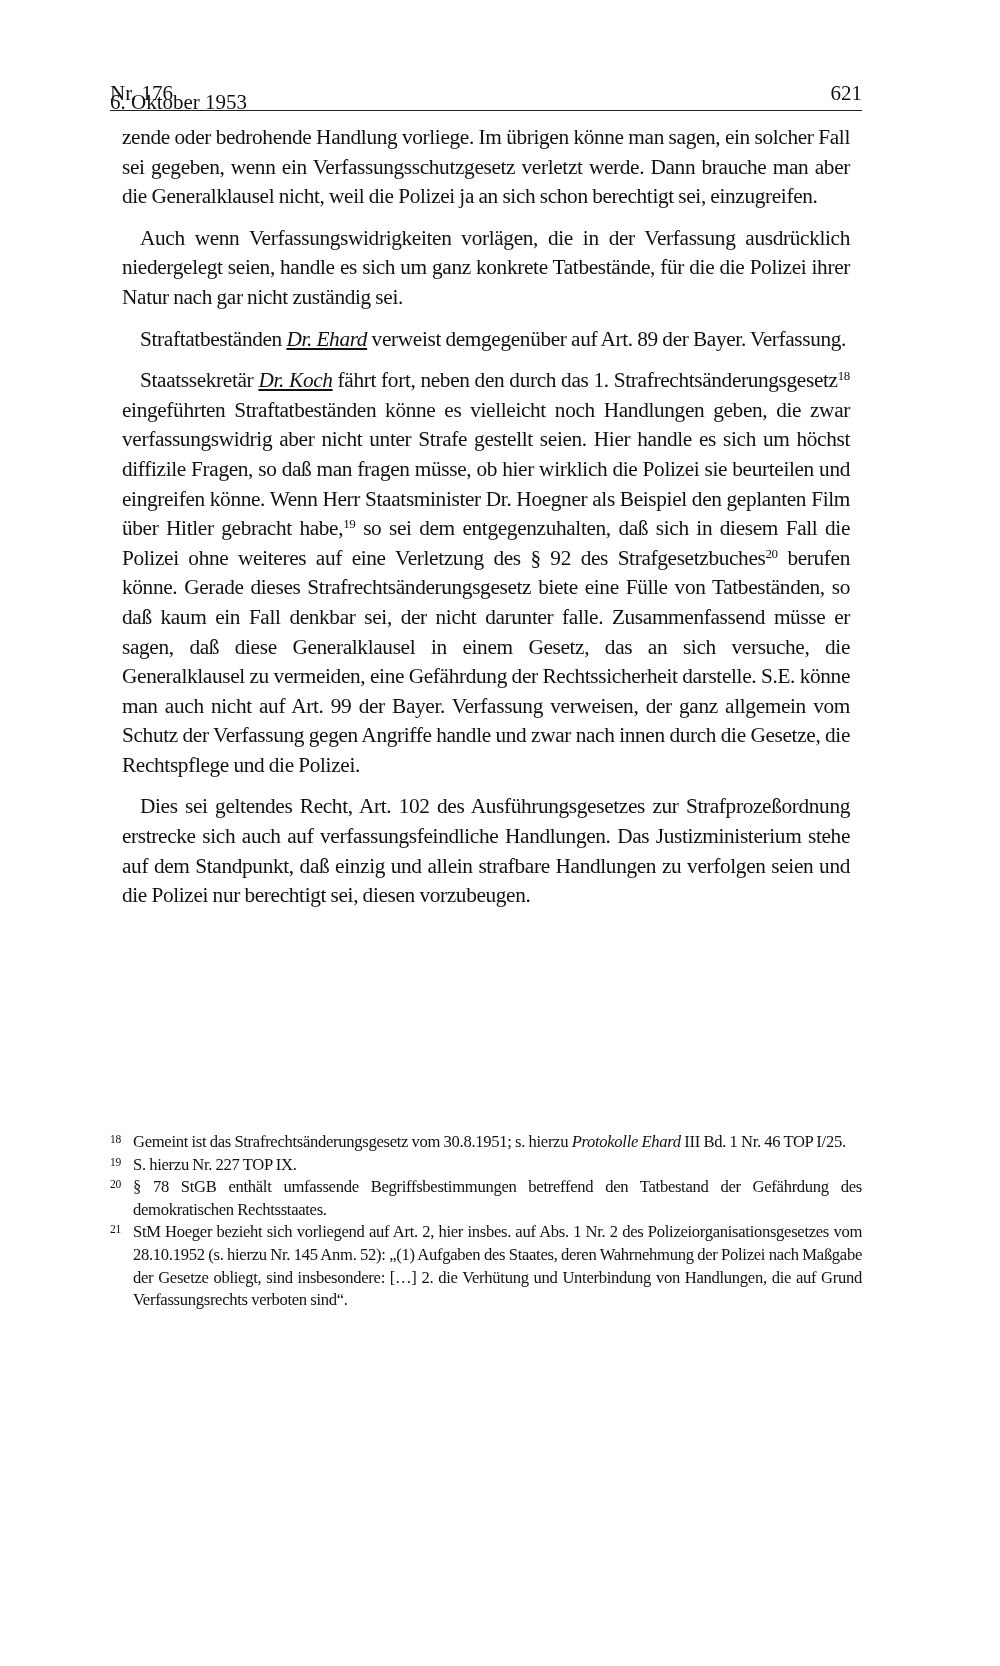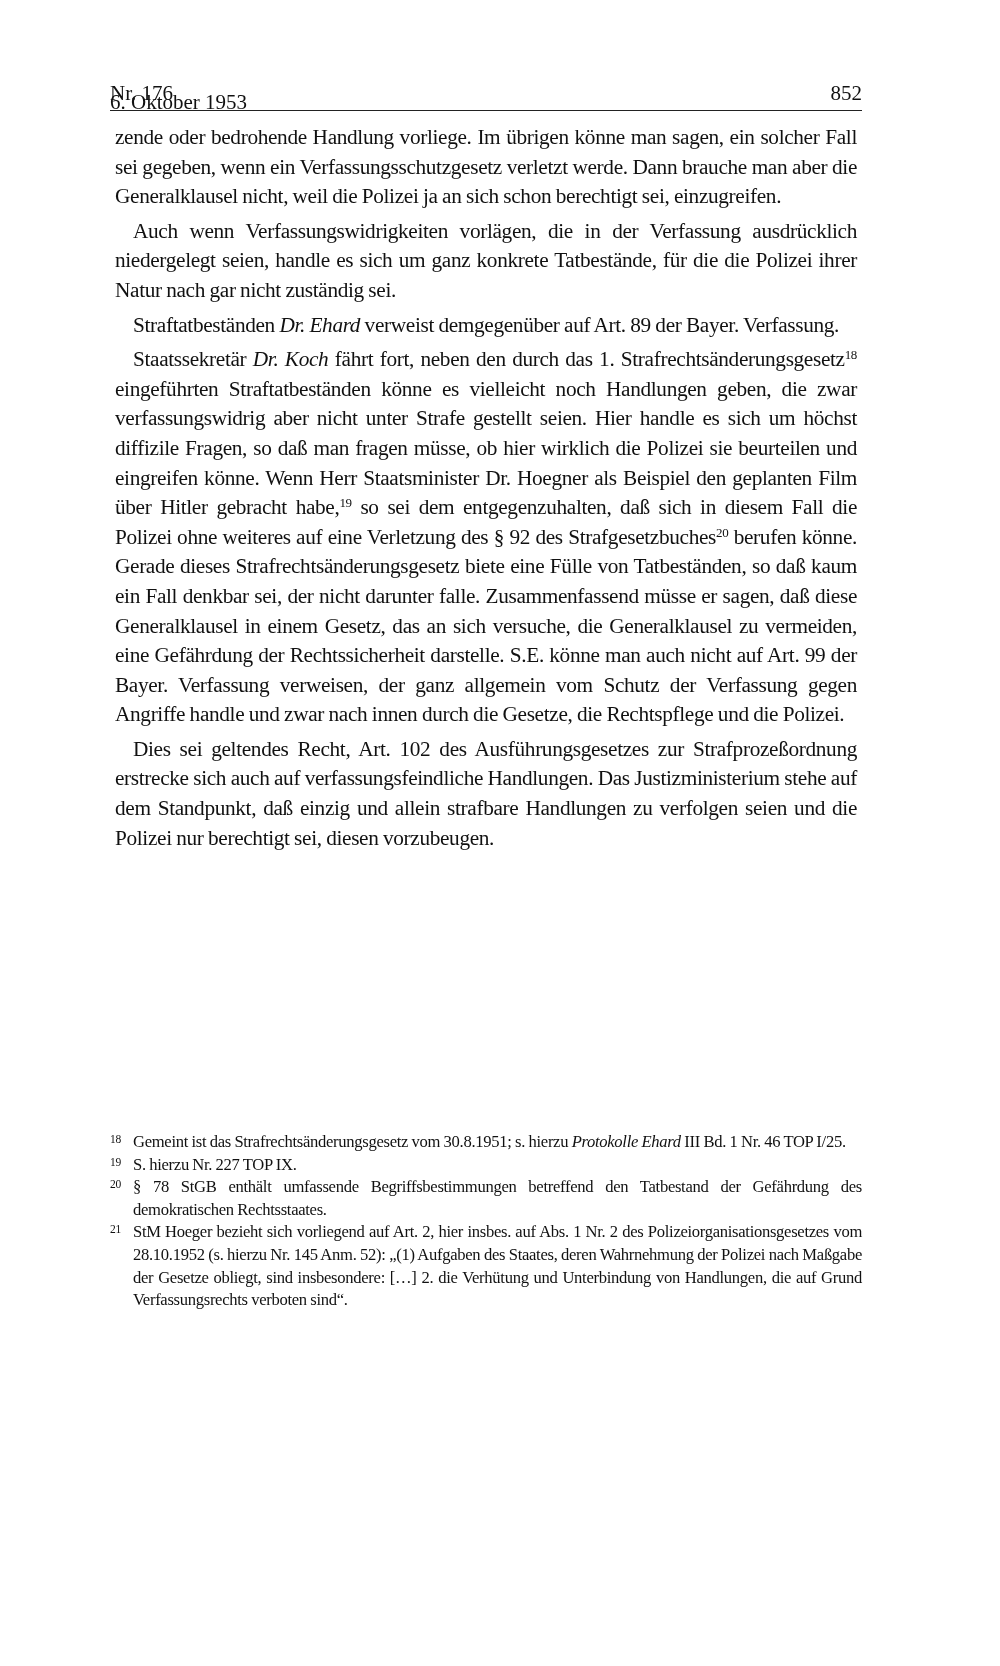--- a/index.html
+++ b/index.html
@@ -4,37 +4,37 @@
 <style>
   html, body { margin: 0; padding: 0; background: #ffffff; }
   body { width: 1000px; height: 1666px; position: relative; overflow: hidden; color: #111111;
          font-family: "Liberation Serif", "DejaVu Serif", serif; }
   .page { position: absolute; left: 110px; top: 78px; width: 752px; }
   .running-head { position: relative; height: 32px; border-bottom: 1.2px solid #222; font-size: 21px; line-height: 30px; }
   .rh-left { position: absolute; left: 0; top: 0; }
   .rh-center { position: absolute; left: 0; right: 0; top: 9px; text-align: left; }
   .rh-right { position: absolute; right: 0; top: 0; }
   .body { margin-top: 12px; font-size: 21.3px; line-height: 29.6px; text-align: justify; hyphens: manual; letter-spacing: -0.35px; word-spacing: -0.5px; }
-  .body p { margin: 5px; text-indent: 18px; }
+  .body p { margin: 12px; text-indent: 18px; }
   .body p.noindent { text-indent: 0; }
-  .body em { font-style: italic; }
+  .body em { font-style: italic; text-decoration: underline; }
   sup.fnref { font-size: 13px; line-height: 0; vertical-align: 7px; }
   .footnotes { position: absolute; left: 110px; top: 1131px; width: 752px; font-size: 16.6px; line-height: 22.6px; text-align: justify; letter-spacing: -0.3px; word-spacing: -0.4px; }
   .fn { position: relative; padding-left: 23px; margin: 0; }
   .fn-num { position: absolute; left: 0; top: -3px; font-size: 11.5px; }
   .fn em { font-style: italic; margin-top: 20px; }
 </style>
 </head>
 <body>
 
 <div class="page">
   <div class="running-head">
     <span class="rh-left">Nr. 176</span>
     <span class="rh-center">6. Oktober 1953</span>
-    <span class="rh-right">852</span>
+    <span class="rh-right">621</span>
   </div>
 
   <div class="body">
     <p class="noindent">zende oder bedrohende Handlung vorliege. Im übrigen könne man sagen, ein solcher Fall sei gegeben, wenn ein Verfassungsschutzgesetz verletzt werde. Dann brauche man aber die Generalklausel nicht, weil die Polizei ja an sich schon berechtigt sei, einzugreifen.</p>
     <p>Auch wenn Verfassungswidrigkeiten vorlägen, die in der Verfassung ausdrücklich niedergelegt seien, handle es sich um ganz konkrete Tatbestände, für die die Polizei ihrer Natur nach gar nicht zuständig sei.</p>
     <p><span>Straftatbeständen </span><em>Dr. Ehard</em><span> verweist demgegenüber auf Art. 89 der Bayer. Verfassung.</span></p>
     <p><span>Staatssekretär </span><em>Dr. Koch</em><span> fährt fort, neben den durch das 1. Strafrechtsände­rungsgesetz</span><sup class="fnref">18</sup><span> eingeführten Straftatbeständen könne es vielleicht noch Hand­lungen geben, die zwar verfassungswidrig aber nicht unter Strafe gestellt seien. Hier handle es sich um höchst diffizile Fragen, so daß man fragen müsse, ob hier wirklich die Polizei sie beurteilen und eingreifen könne. Wenn Herr Staatsmi­nister Dr. Hoegner als Beispiel den geplanten Film über Hitler gebracht habe,</span><sup class="fnref">19</sup><span> so sei dem entgegenzuhalten, daß sich in diesem Fall die Polizei ohne weiteres auf eine Verletzung des § 92 des Strafgesetzbuches</span><sup class="fnref">20</sup><span> berufen könne. Gerade dieses Strafrechtsänderungsgesetz biete eine Fülle von Tatbeständen, so daß kaum ein Fall denkbar sei, der nicht darunter falle. Zusammenfassend müsse er sagen, daß diese Generalklausel in einem Gesetz, das an sich versuche, die Generalklausel zu vermeiden, eine Gefährdung der Rechtssicherheit darstelle. S.E. könne man auch nicht auf Art. 99 der Bayer. Verfassung verweisen, der ganz allgemein vom Schutz der Verfassung gegen Angriffe handle und zwar nach innen durch die Gesetze, die Rechtspflege und die Polizei.</span></p>
     <p>Dies sei geltendes Recht, Art. 102 des Ausführungsgesetzes zur Strafprozeß­ordnung erstrecke sich auch auf verfassungsfeindliche Handlungen. Das Justiz­ministerium stehe auf dem Standpunkt, daß einzig und allein strafbare Hand­lungen zu verfolgen seien und die Polizei nur berechtigt sei, diesen vorzubeugen.</p>
   </div>
 </div>

